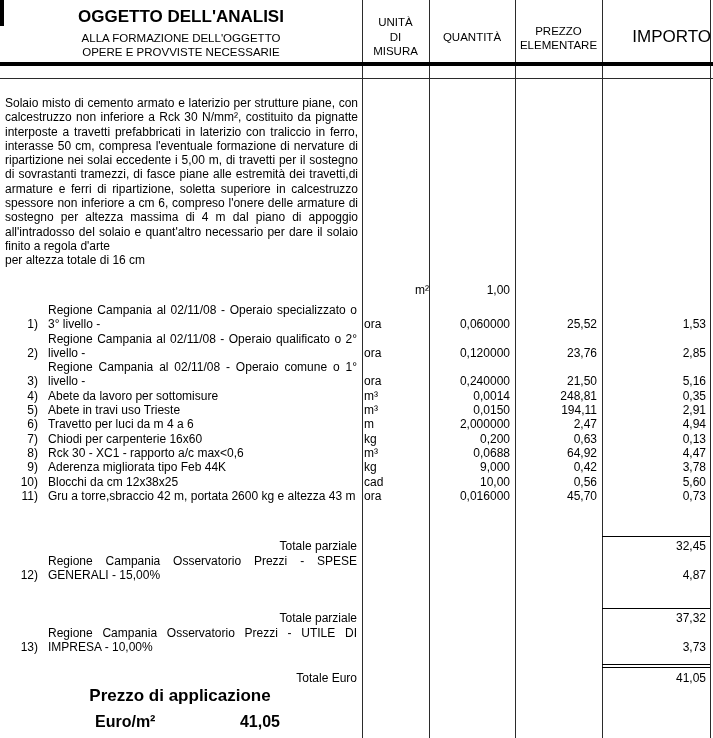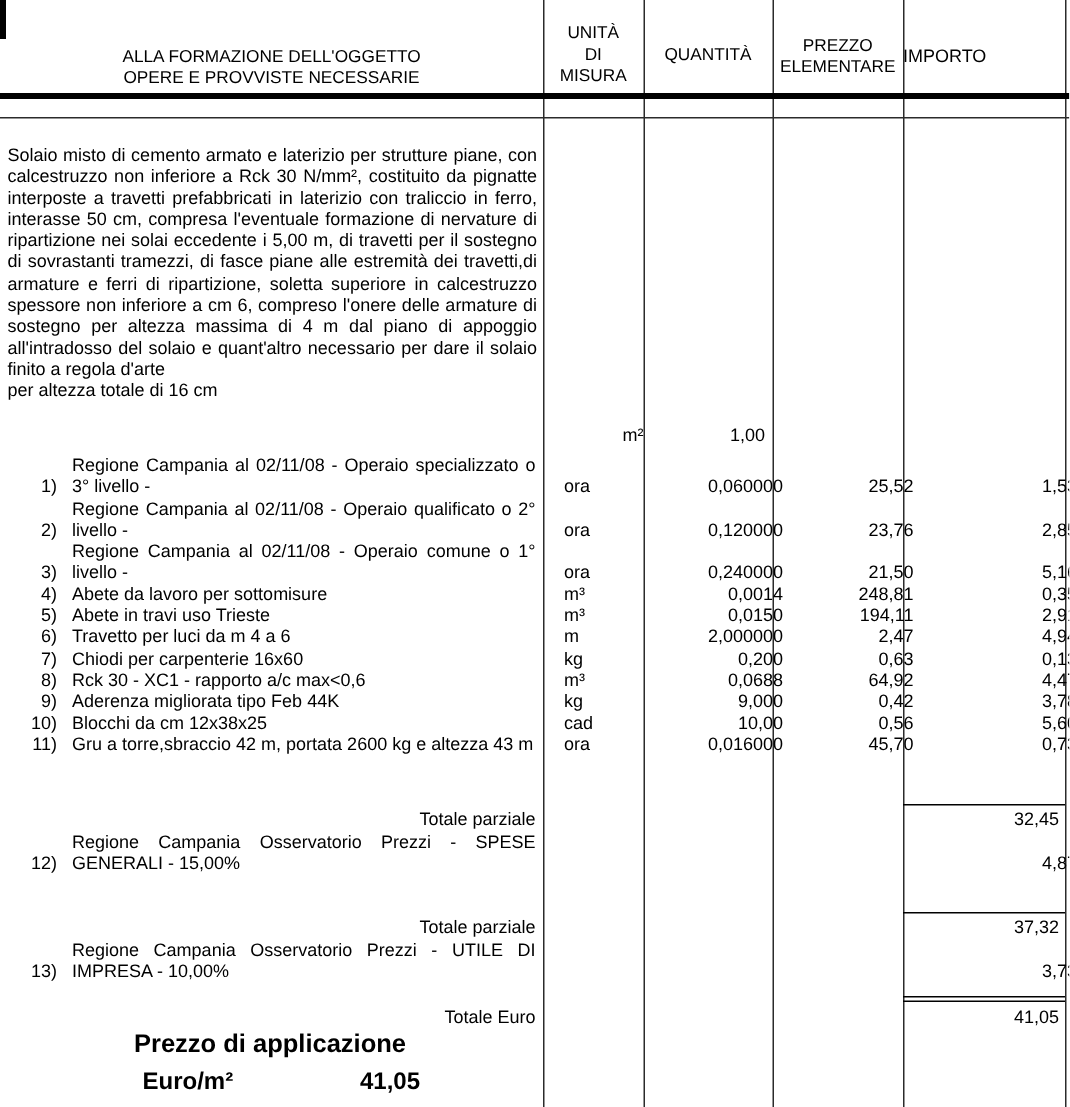--- a/index.html
+++ b/index.html
@@ -13,27 +13,27 @@
   .vline { position:absolute; top:0; bottom:0; width:1px; background:#2b2b2b; }
   .hline { position:absolute; left:0; right:0; background:#000; }
   .abs { position:absolute; }
   .tright { text-align:right; }
   .just { text-align:justify; }
   .hdr-title { left:0; top:6px; width:362px; text-align:center; font-size:17px; font-weight:bold; line-height:22px; }
   .hdr-sub { left:0; top:32px; width:362px; text-align:center; font-size:11.5px; line-height:13.5px; }
   .hdr-unit { left:362px; top:15px; width:67px; text-align:center; font-size:11.5px; line-height:14.5px; white-space:pre-line; }
   .hdr-qty { left:429px; top:30px; width:86px; text-align:center; font-size:11.5px; }
   .hdr-price { left:515px; top:12px; width:87px; height:52px; display:flex; flex-direction:column; justify-content:center; align-items:center; font-size:11.5px; }
-  .hdr-imp { left:602px; top:30px; width:109px; text-align:left; font-size:12px; }
+  .hdr-imp { left:602px; top:30px; width:109px; text-align:right; font-size:17px; }
   .para { left:5px; top:96px; width:353px; }
   .rowband { position:absolute; left:0; top:303px; width:713px; }
   .row { display:flex; align-items:flex-end; }
   .c-num  { width:38px;  text-align:right; flex:none; }
   .c-desc { width:309px; margin-left:10px; margin-right:5px; text-align:justify; flex:none; }
-  .c-unit { width:67px;  padding-left:2px; flex:none;margin-left:12px; }
+  .c-unit { width:67px;  padding-left:2px; flex:none; }
   .c-qty  { width:86px;  padding-right:5px; text-align:right; flex:none; }
   .c-price{ width:87px;  padding-right:5px; text-align:right; flex:none; }
   .c-amt  { width:108px; padding-right:4px; text-align:right; flex:none; }
   .tot-label { left:0; width:357px; text-align:right; }
   .tot-val { left:602px; width:108px; padding-right:4px; text-align:right; }
   .sumline { position:absolute; left:602px; width:108px; height:1px; background:#000; }
   .footer-price { left:5px; top:686px; width:350px; text-align:center; font-size:17px; font-weight:bold; line-height:20px; }
   .footer-unit { left:95px; top:712px; width:185px; display:flex; justify-content:space-between; font-size:16px; font-weight:bold; line-height:20px; }
   .scanmark { position:absolute; background:#000; }
 </style>
@@ -45,20 +45,21 @@
   <div class="scanmark" style="left:0;top:0;width:4px;height:26px;"></div>
 
   <div class="vline" style="left:362px;"></div>
   <div class="vline" style="left:429px;"></div>
   <div class="vline" style="left:515px;"></div>
   <div class="vline" style="left:602px;"></div>
   <div class="vline" style="left:710px;"></div>
   <div class="hline" style="top:62px;height:4px;"></div>
   <div class="hline" style="top:78px;height:1px;background:#2b2b2b;"></div>
 
+  <div class="abs hdr-title">OGGETTO DELL'ANALISI</div>
   <div class="abs hdr-sub">
     <div>ALLA FORMAZIONE DELL'OGGETTO</div>
     <div>OPERE E PROVVISTE NECESSARIE</div>
   </div>
   <div class="abs hdr-unit">UNITÀ
 DI
 MISURA</div>
   <div class="abs hdr-qty">QUANTITÀ</div>
   <div class="abs hdr-price">
     <span>PREZZO</span>

